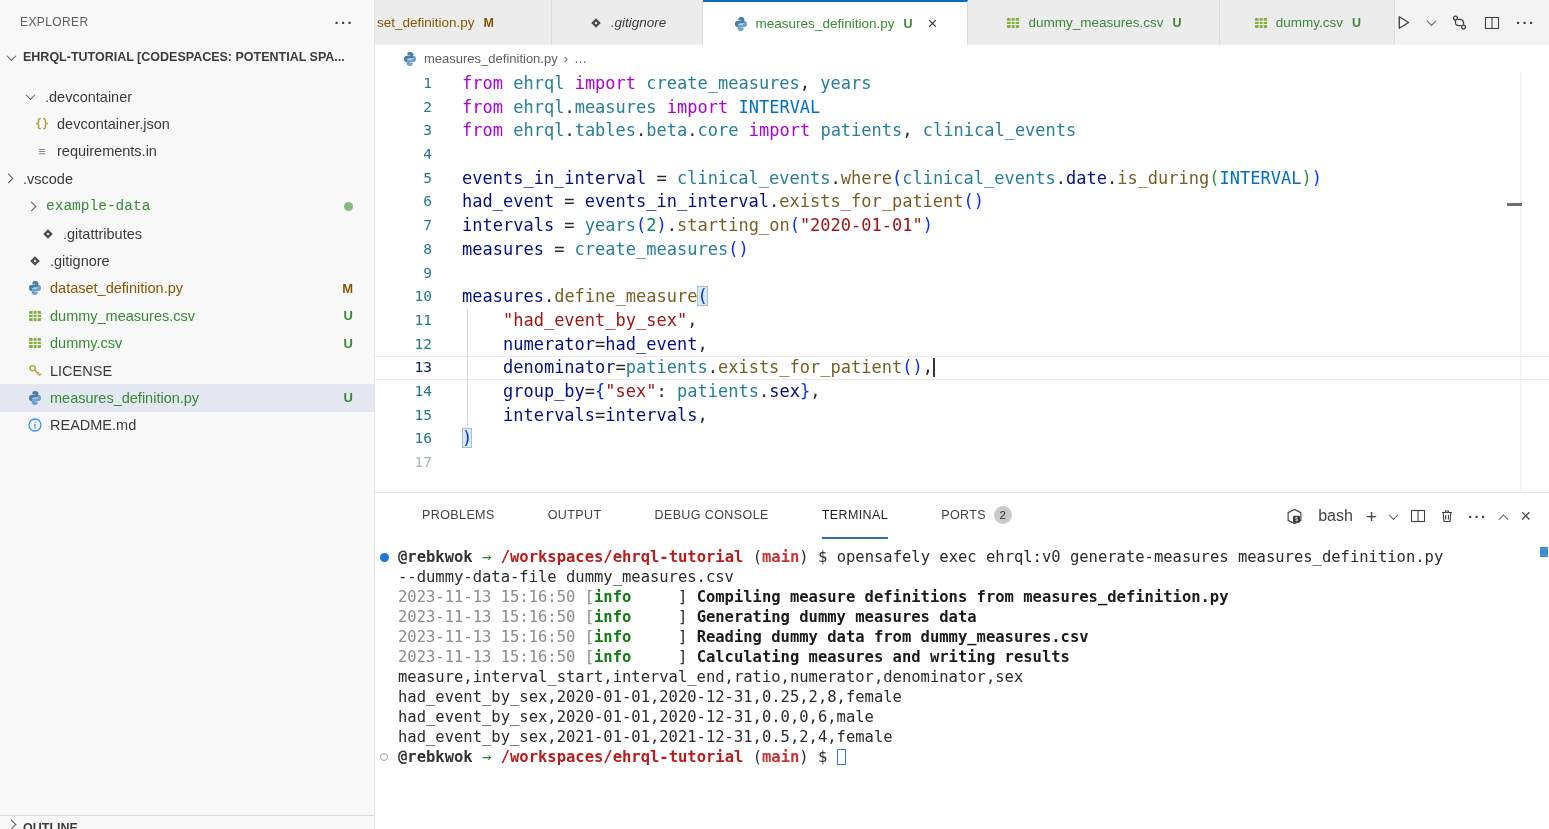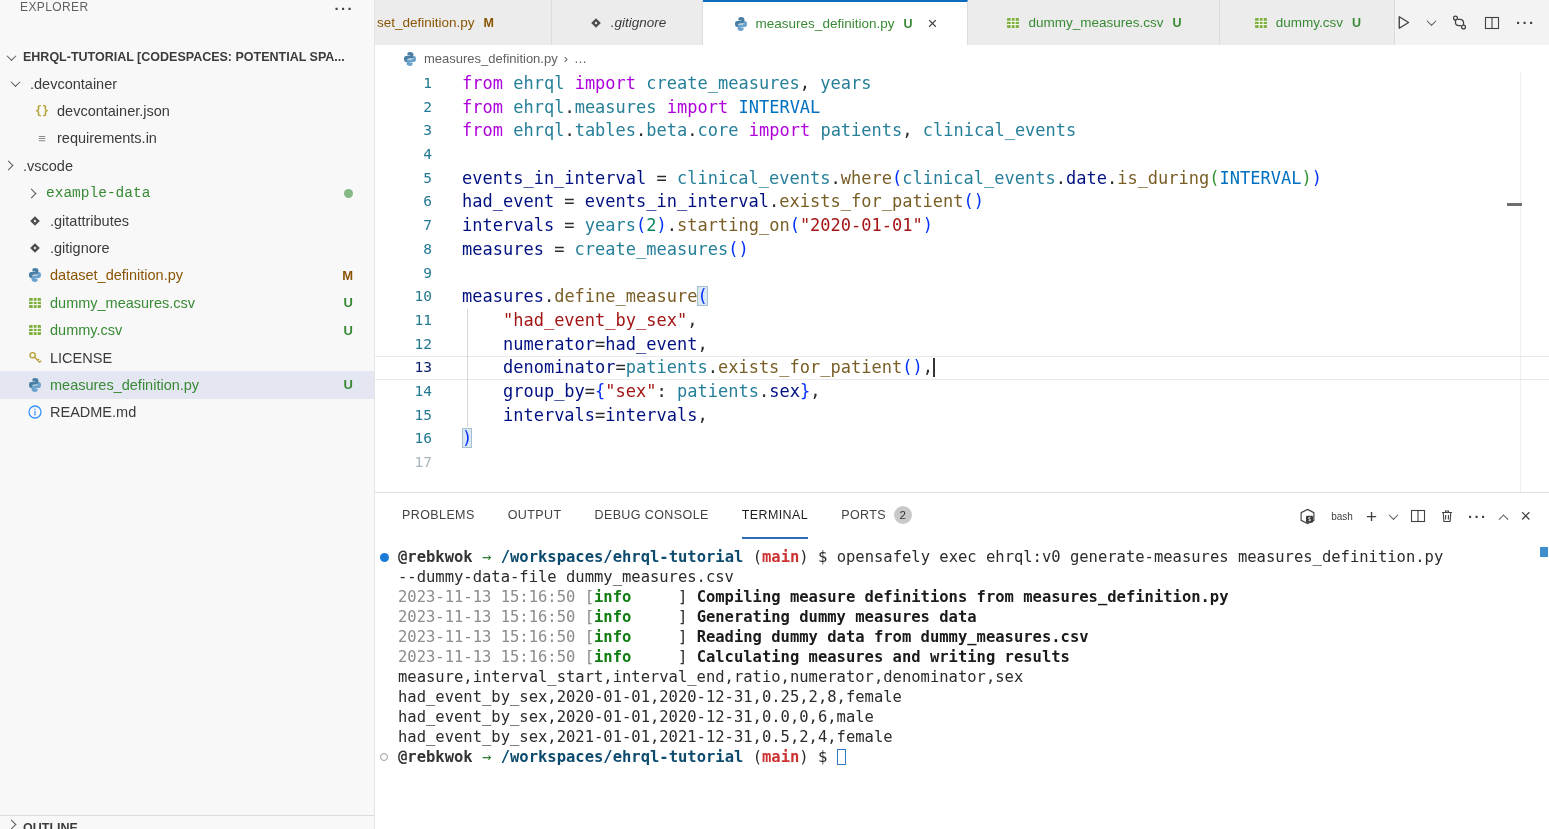--- a/index.html
+++ b/index.html
@@ -3,21 +3,21 @@
 <meta charset="utf-8">
 <style>
   * { margin:0; padding:0; box-sizing:border-box; }
   html,body { width:1549px; height:829px; overflow:hidden; background:#fff;
     font-family:"Liberation Sans", sans-serif; color:#3b3b3b; }
   .app { position:relative; width:1549px; height:829px; background:#fff; }
 
   
   .sidebar { position:absolute; left:0; top:0; width:375px; height:829px;
     background:#f8f8f8; border-right:1px solid #e5e5e5; }
-  .sb-header { height:44px; display:flex; align-items:flex-start; justify-content:space-between;
+  .sb-header { height:44px; display:flex; align-items:center; justify-content:space-between;
     padding:0 20px 0 20px; }
   .sb-title { font-size:12px; color:#616161; letter-spacing:.4px; }
   .sb-more { color:#424242; font-size:16px; font-weight:bold; letter-spacing:1px; cursor:pointer; }
   .sb-section { height:26px; display:flex; align-items:center; gap:8px; padding-left:8px;
     font-size:12.5px; font-weight:bold; color:#3b3b3b; white-space:nowrap; overflow:hidden; }
   .tree { }
   .tree-row { height:27.4px; display:flex; align-items:center; font-size:14.5px;
     white-space:nowrap; cursor:pointer; position:relative; }
   .tree-row.selected { background:#e4e6f1; }
   .tree-row .lbl { margin-left:7px; }
@@ -88,39 +88,39 @@
   .ov-ruler-line { position:absolute; right:28px; top:0; bottom:0; width:0;
     border-left:1px solid #efefef; }
   .ov-mark { position:absolute; right:27px; top:131px; width:15px; height:3px; background:#6f6f6f; }
 
   
   .panel { position:absolute; left:0; top:492px; width:1174px; height:337px;
     background:#fff; border-top:1px solid #e0e0e0; }
   .panel-header { height:46px; display:flex; align-items:center; }
   .ptabs { display:flex; align-items:stretch; height:100%; padding-left:27px; gap:33px; }
   .ptab { display:flex; align-items:center; gap:8px; font-size:12.5px; letter-spacing:.4px;
-    color:#424242; border-bottom:2px solid transparent; cursor:pointer; }
+    color:#424242; border-bottom:2px solid transparent; cursor:pointer;margin-left:20px; }
   .ptab.active { border-bottom-color:#2c6cb5; color:#1f1f1f; }
   .pbadge { min-width:18px; height:18px; border-radius:9px; background:#c9c9c9; color:#333;
     font-size:11.5px; display:flex; align-items:center; justify-content:center; padding:0 5px; }
   .term-controls { flex:1; display:flex; align-items:center; justify-content:flex-end;
     gap:13px; padding-right:18px; color:#424242; }
-  .shell-label { font-size:10px; color:#424242; margin-left:2px; }
+  .shell-label { font-size:16px; color:#424242; margin-left:2px; }
   .tctl { display:inline-flex; align-items:center; justify-content:center; cursor:pointer; }
   .plus { font-size:19px; font-weight:400; line-height:1; }
   .xclose { font-size:18px; line-height:1; }
 
   .term-body { padding-top:8px; }
   .term-row { display:flex; height:20px; }
   .term-deco { width:23px; flex:none; display:flex; align-items:center; padding-left:5px; }
   .deco-filled { width:9px; height:9px; border-radius:50%; background:#1b79d7; }
   .deco-hollow { width:8px; height:8px; border-radius:50%; border:1.5px solid #9d9d9d; }
   .term-text { white-space:pre; font:15.5px/20px "DejaVu Sans Mono", monospace; color:#2b2b2b; }
   .tt-user{font-weight:bold; color:#333;} .tt-arrow{color:#2e7d32;}
-  .tt-path{font-weight:bold; color:#0c4a6e;} .tt-branch{font-weight:bold; color:#cd3131;}
+  .tt-path{font-weight:bold; color:#b91c1c;} .tt-branch{font-weight:bold; color:#cd3131;}
   .tt-ts{color:#8b8b8b;} .tt-info{color:#107c10; font-weight:bold;}
   .tt-msg{font-weight:bold; color:#1a1a1a;} .tt-pl{color:#2b2b2b;}
   .term-cursor { display:inline-block; width:9px; height:16px; border:1.5px solid #3178c6;
     vertical-align:-3px; }
   .term-scroll-mark { position:absolute; right:1px; top:54px; width:8px; height:10px;
     background:#3e8fd0; }
 </style>
 </head>
 <body>
 
@@ -129,21 +129,21 @@
   <div class="sidebar">
     <div class="sb-header">
       <span class="sb-title">EXPLORER</span>
       <span class="sb-more dots">···</span>
     </div>
     <div class="sb-section">
       <span class="chev down"></span>
       <span>EHRQL-TUTORIAL [CODESPACES: POTENTIAL SPA...</span>
     </div>
     <div class="tree" id="file-tree">
-        <div class="tree-row" style="padding-left: 7px;">
+        <div class="tree-row" style="padding-left: 22px; margin-top: 13px;">
           <span class="fic">
             <span class="chev down"></span>
           </span>
           <span class="lbl c-default">.devcontainer</span>
         </div>
         <div class="tree-row" style="padding-left: 34px;">
           <span class="fic">
             <span class="ic-braces">{}</span>
           </span>
           <span class="lbl c-default">devcontainer.json</span>
@@ -160,21 +160,21 @@
           </span>
           <span class="lbl c-default">.vscode</span>
         </div>
         <div class="tree-row" style="padding-left: 23px; font-family: Liberation Mono, monospace;">
           <span class="fic">
             <span class="chev right"></span>
           </span>
           <span class="lbl c-green">example-data</span>
           <span class="dot-badge"></span>
         </div>
-        <div class="tree-row" style="padding-left: 27px;">
+        <div class="tree-row" style="padding-left: 40px;">
           <span class="fic">
             <svg width="16" height="16" viewBox="0 0 16 16">
               <rect x="4.6" y="4.6" width="6.8" height="6.8" transform="rotate(45 8 8)" fill="#4d4d4d"></rect>
               <rect x="7" y="7" width="2" height="2" transform="rotate(45 8 8)" fill="#f8f8f8"></rect>
             </svg>
           </span>
           <span class="lbl c-default">.gitattributes</span>
         </div>
         <div class="tree-row" style="padding-left: 27px;">
           <span class="fic">

